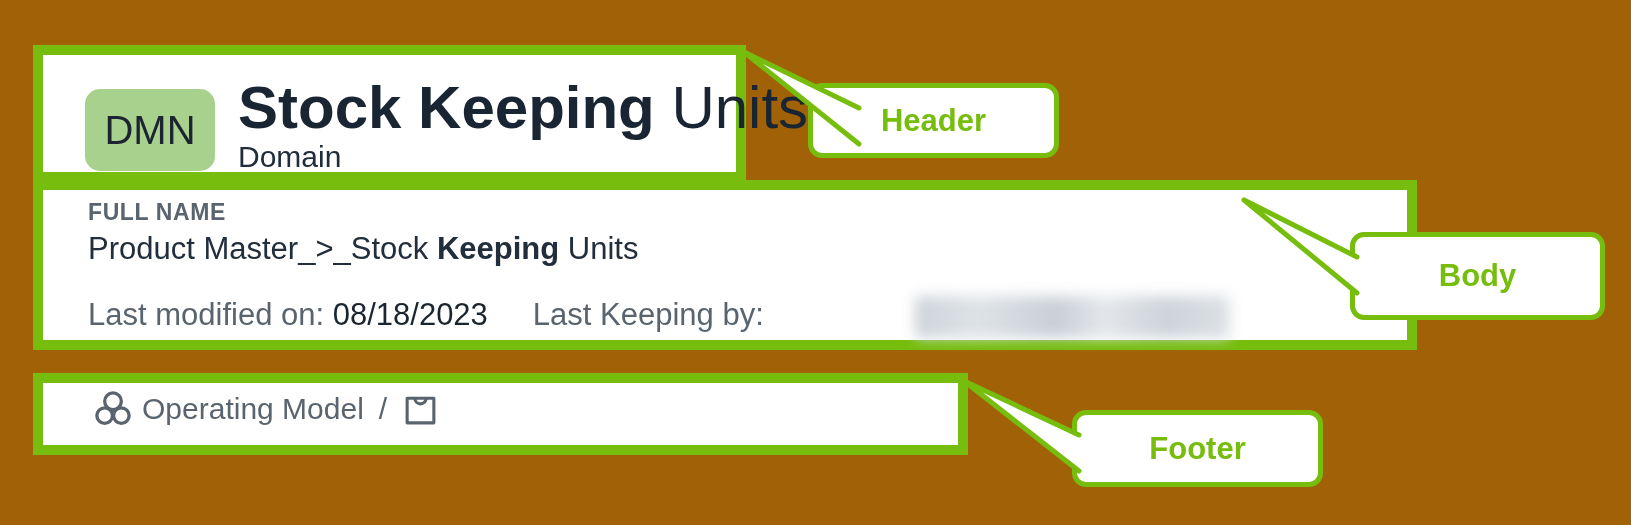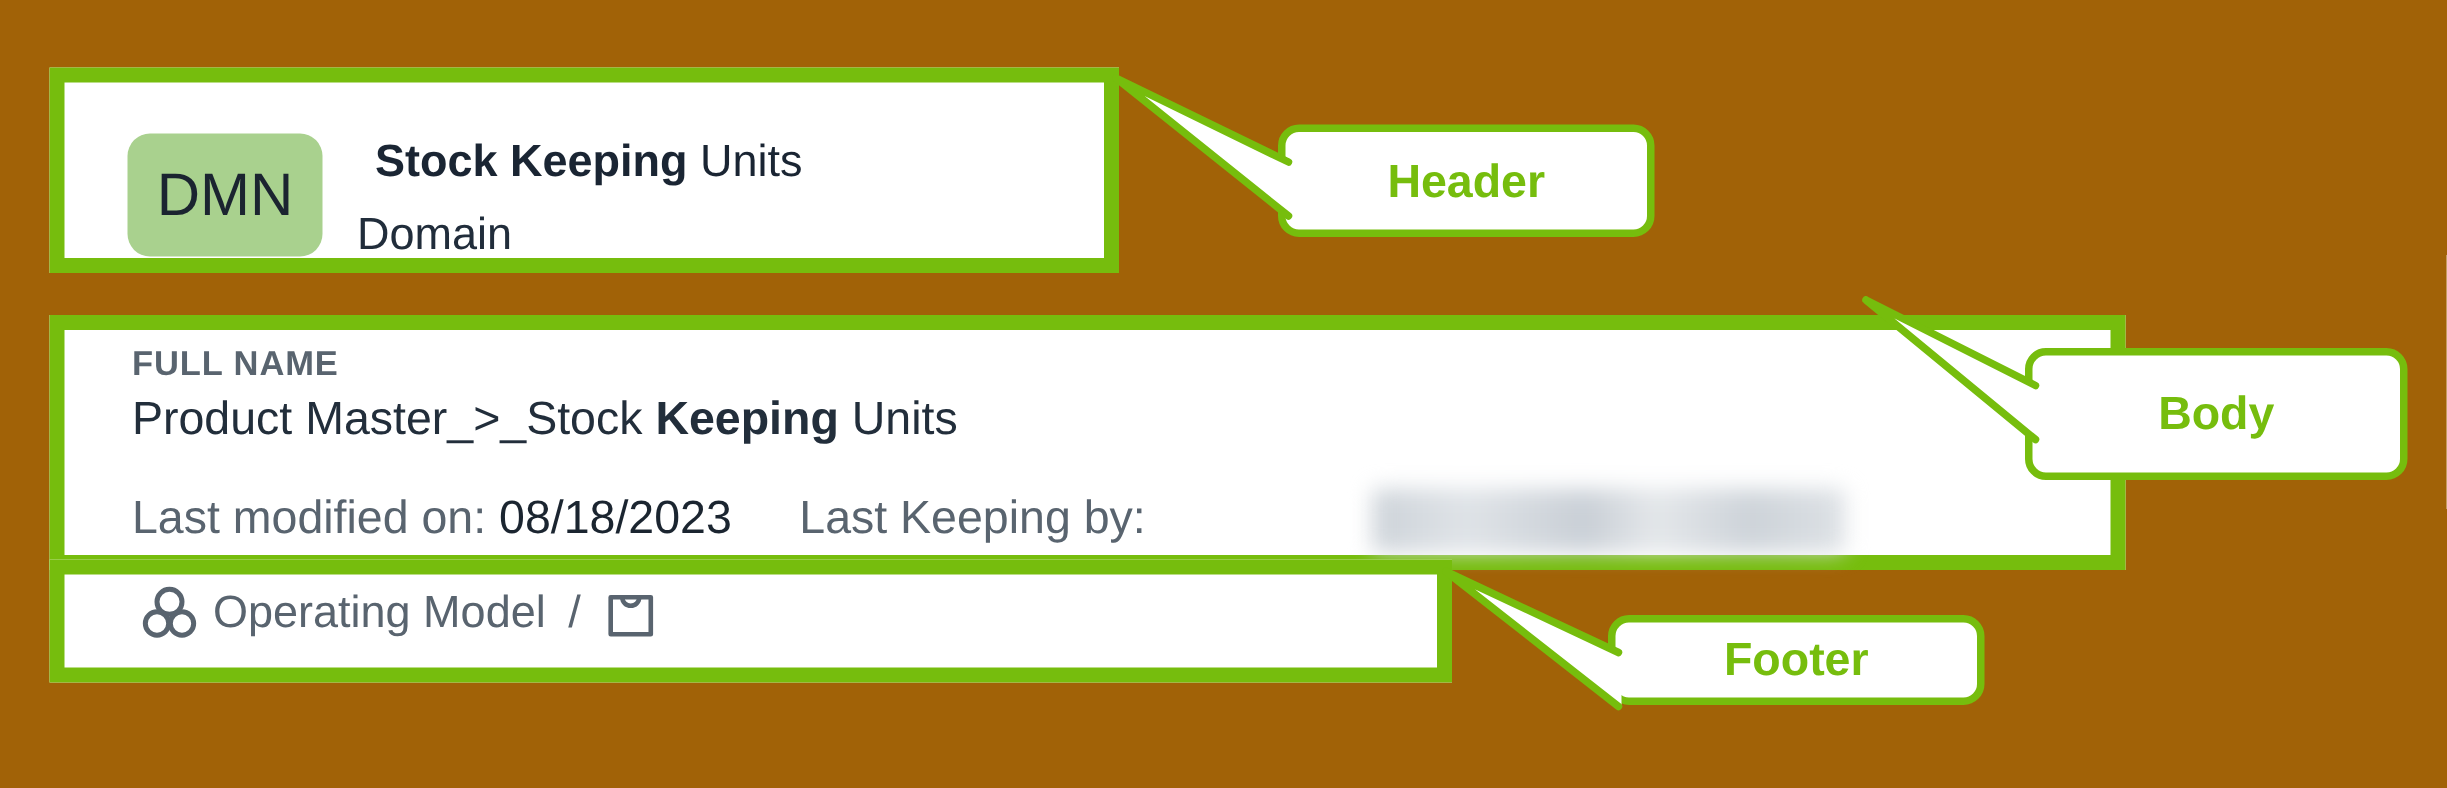--- a/index.html
+++ b/index.html
@@ -11,31 +11,31 @@
   html,body{margin:0;padding:0;background:#fff;}
   #canvas{
     position:relative;width:1631px;height:525px;background:#a16207;overflow:hidden;
     font-family:Liberation Sans, sans-serif;
     padding-left:28px;
   }
   .outline{
     position:absolute;border:10px solid var(--green);box-sizing:border-box;background:#fff;z-index:1;
   }
   #header-outline{left:33px;top:45px;width:713px;height:137px;}
-  #body-outline{left:33px;top:210px;width:1384px;height:170px;}
+  #body-outline{left:33px;top:180px;width:1384px;height:170px;}
   #footer-outline{left:33px;top:373px;width:935px;height:82px;}
 
   .badge{
     position:absolute;left:42px;top:34px;width:130px;height:82px;border-radius:15px;
     background:var(--badge);display:flex;align-items:center;justify-content:center;
     font-size:40px;font-weight:500;color:#1B2430;
   }
   .title{
-    position:absolute;left:195px;top:27px;font-size:30px;line-height:52px;color:var(--navy);
-    font-weight:400;white-space:nowrap;margin-left:12px;
+    position:absolute;left:195px;top:27px;font-size:60px;line-height:52px;color:var(--navy);
+    font-weight:400;white-space:nowrap;
   }
   .title .b{font-weight:700;}
   .subtitle{
     position:absolute;left:195px;top:84px;font-size:30px;line-height:36px;color:#212D3B;
   }
 
   .fieldlabel{
     position:absolute;left:45px;top:9px;font-size:23px;font-weight:700;letter-spacing:.6px;
     color:var(--gray);
   }
@@ -59,23 +59,23 @@
     font-size:30px;color:var(--gray);white-space:nowrap;
   }
   .crumbrow svg{display:block;}
   .sep{margin:0 6px;}
 
   .callout{
     position:absolute;border:5px solid var(--green);border-radius:14px;background:#fff;z-index:2;
     display:flex;align-items:center;justify-content:center;
     font-size:31px;font-weight:700;color:var(--green);box-sizing:border-box;
   }
-  #callout-header{left:852px;top:83px;width:251px;height:75px;}
+  #callout-header{left:808px;top:83px;width:251px;height:75px;}
   #callout-body{left:1350px;top:232px;width:255px;height:88px;}
-  #callout-footer{left:1072px;top:410px;width:251px;height:60px;}
+  #callout-footer{left:1072px;top:410px;width:251px;height:77px;}
 
   #tails{position:absolute;left:0;top:0;width:1631px;height:525px;z-index:3;pointer-events:none;}
 </style>
 </head>
 <body>
 
 <div id="canvas">
 
   <div id="header-outline" class="outline">
     <div class="badge">DMN</div>

